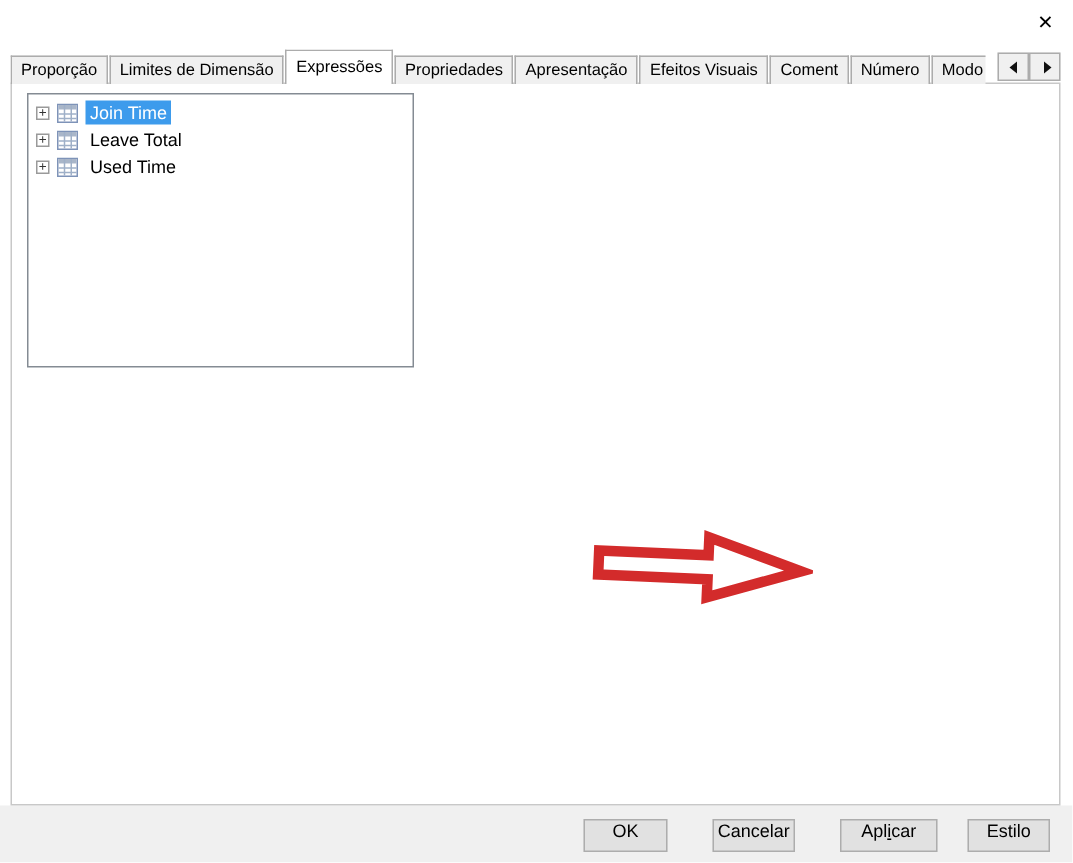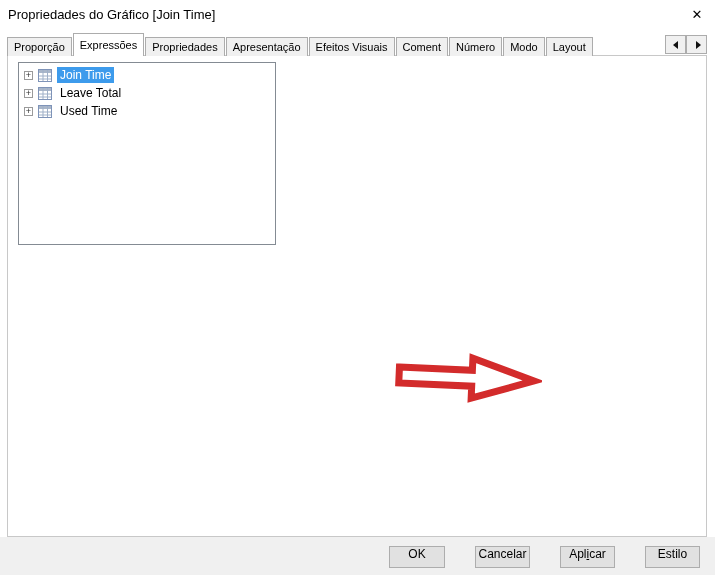--- a/index.html
+++ b/index.html
@@ -88,26 +88,26 @@
 
   .arrow-svg { position:absolute; left:392px; top:351px; z-index:6; transform:rotate(2.5deg); }
   .smalllbl { font-size:11.5px; }
 </style>
 </head>
 <body>
 
 <div class="dialog">
 
   <div class="titlebar">
-    <span class="title">Propriedades do Gráfico [Join Time]</span>
     <span class="closebtn">✕</span>
   </div>
 
   <div class="tabclip">
     <div class="tab">Proporção</div>
+    <div class="tab">Limites de Dimensão</div>
     <div class="tab active">Expressões</div>
     <div class="tab">Propriedades</div>
     <div class="tab">Apresentação</div>
     <div class="tab">Efeitos Visuais</div>
     <div class="tab">Coment</div>
     <div class="tab">Número</div>
     <div class="tab">Modo</div>
     <div class="tab">Layout</div>
 
   </div>
@@ -290,21 +290,21 @@
     <polygon points="7,19 80,19 80,7 142,27 80,47 80,35 7,35" fill="#ffffff" stroke="#D32B2B" stroke-width="7" stroke-linejoin="miter"></polygon>
   </svg>
 
   <div class="footer">
     <div class="btn fbtn" style="left:389px; width:56px;">
         <span>OK</span>
       </div>
     <div class="btn fbtn" style="left:475px; width:55px;">
         <span>Cancelar</span>
       </div>
-    <div class="btn fbtn" style="left:560px; width:55px;">
+    <div class="btn fbtn" style="left:560px; width:65px;">
         <span><span>Apl</span><span class="u">i</span><span>car</span></span>
       </div>
     <div class="btn fbtn" style="left:645px; width:55px;">
         <span>Estilo</span>
       </div>
   </div>
 
 </div>
 
 </body></html>

